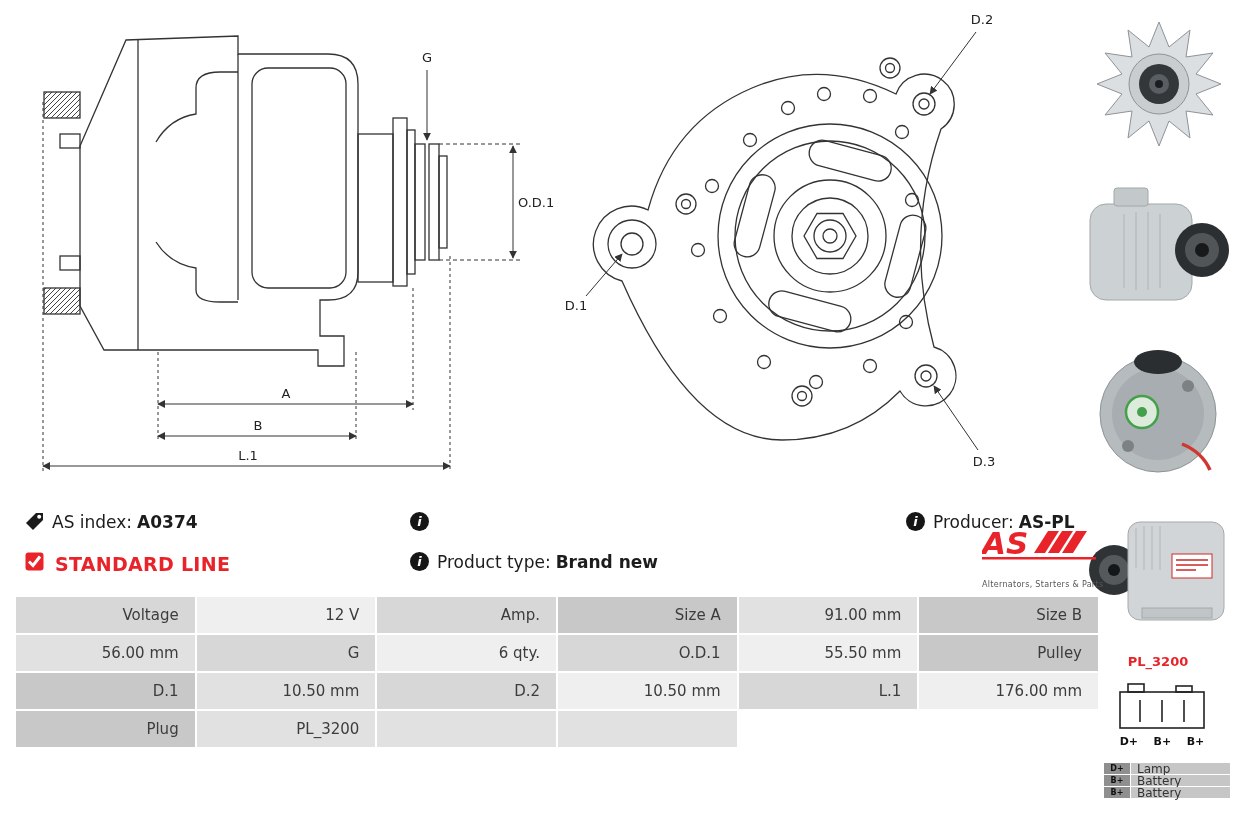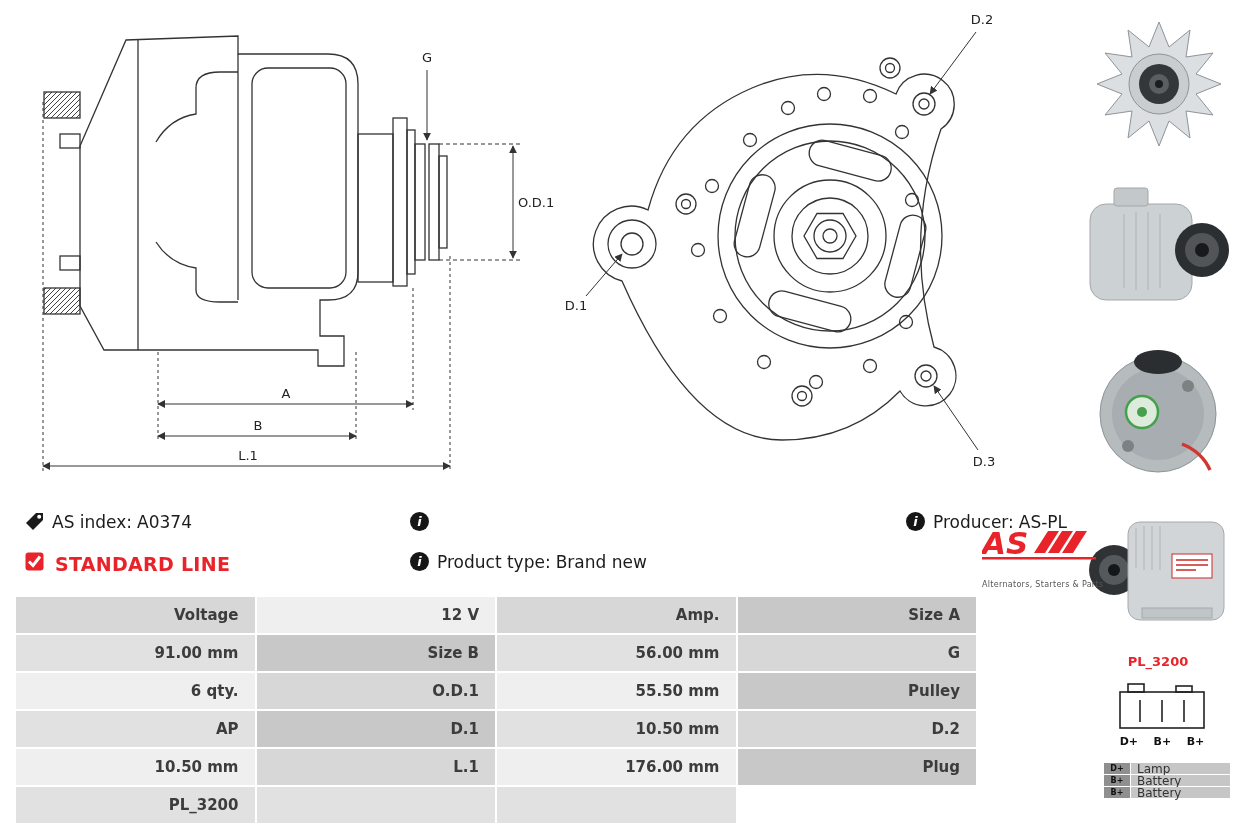--- a/index.html
+++ b/index.html
@@ -3,43 +3,43 @@
 <meta charset="utf-8">
 <style>
   *{margin:0;padding:0;box-sizing:border-box}
   html,body{background:#fff}
   body{font-family:"DejaVu Sans","Liberation Sans",sans-serif;color:#1c1c1c}
   .page{position:relative;width:1237px;height:838px;background:#fff;overflow:hidden}
   .abs{position:absolute}
 
   
   .info-text{font-size:17px;color:#1c1c1c;white-space:nowrap}
-  .info-text .b{font-weight:normal;margin-left:5px}
+  .info-text .b{font-weight:bold;margin-left:5px}
   .red-line{color:#e8242a;font-weight:bold;font-size:19px;letter-spacing:.3px;white-space:nowrap}
   .i-icon{width:19px;height:19px;border-radius:50%;background:#161616;color:#fff;
           display:flex;align-items:center;justify-content:center;
           font-size:13px;font-weight:bold;font-style:italic}
   .i-icon::after{content:"i"}
 
   
   .as-logo{width:118px}
   .logo-sub{font-size:8px;color:#555;margin-top:12px;letter-spacing:.3px;white-space:nowrap}
 
   
   .plug-name{left:1084px;top:654px;width:148px;text-align:center;color:#e8242a;font-weight:bold;font-size:13px}
   .pins{left:1112px;top:735px;width:100px;display:flex;justify-content:space-around;font-size:11px;font-weight:bold;color:#111}
   .legend{left:1104px;top:763px;width:126px;display:flex;flex-direction:column;gap:1px}
   .legend-row{display:flex;gap:1px;height:11px}
   .legend-pin{width:26px;background:#8f8f8f;color:#101010;font-size:8px;font-weight:bold;display:flex;align-items:center;justify-content:center}
   .legend-desc{flex:1;background:#c6c6c6;color:#333;font-size:12px;display:flex;align-items:center;padding-left:6px}
 
   
-  .spec{position:absolute;left:16px;top:597px;width:960px;display:grid;
-        grid-template-columns:1fr 1fr 1fr 1fr;grid-auto-rows:36px;row-gap:2px;column-gap:2px;
-        font-size:15px;font-weight:700;color:#3c3c3c}
+  .spec{position:absolute;left:16px;top:597px;width:1082px;display:grid;
+        grid-template-columns:1fr 1fr 1fr 1fr 1fr 1fr;grid-auto-rows:36px;row-gap:2px;column-gap:2px;
+        font-size:15px;font-weight:400;color:#3c3c3c}
   .cell{display:flex;align-items:center;justify-content:flex-end;padding-right:16px}
   .lab.odd{background:#d7d7d7}
   .val.odd{background:#efefef}
   .lab.even{background:#c8c8c8}
   .val.even{background:#e1e1e1}
 </style>
 </head>
 <body>
 
 <div class="page">
@@ -272,21 +272,20 @@
     <div class="cell val even">91.00 mm</div>
     <div class="cell lab even">Size B</div>
     <div class="cell val even">56.00 mm</div>
 
     <div class="cell lab odd">G</div>
     <div class="cell val odd">6 qty.</div>
     <div class="cell lab odd">O.D.1</div>
     <div class="cell val odd">55.50 mm</div>
 
     <div class="cell lab even">Pulley</div>
-    <div class="cell val even">AP</div>
     <div class="cell lab even">D.1</div>
     <div class="cell val even">10.50 mm</div>
 
     <div class="cell lab odd">D.2</div>
     <div class="cell val odd">10.50 mm</div>
     <div class="cell lab odd">L.1</div>
     <div class="cell val odd">176.00 mm</div>
 
     <div class="cell lab even">Plug</div>
     <div class="cell val even">PL_3200</div>

